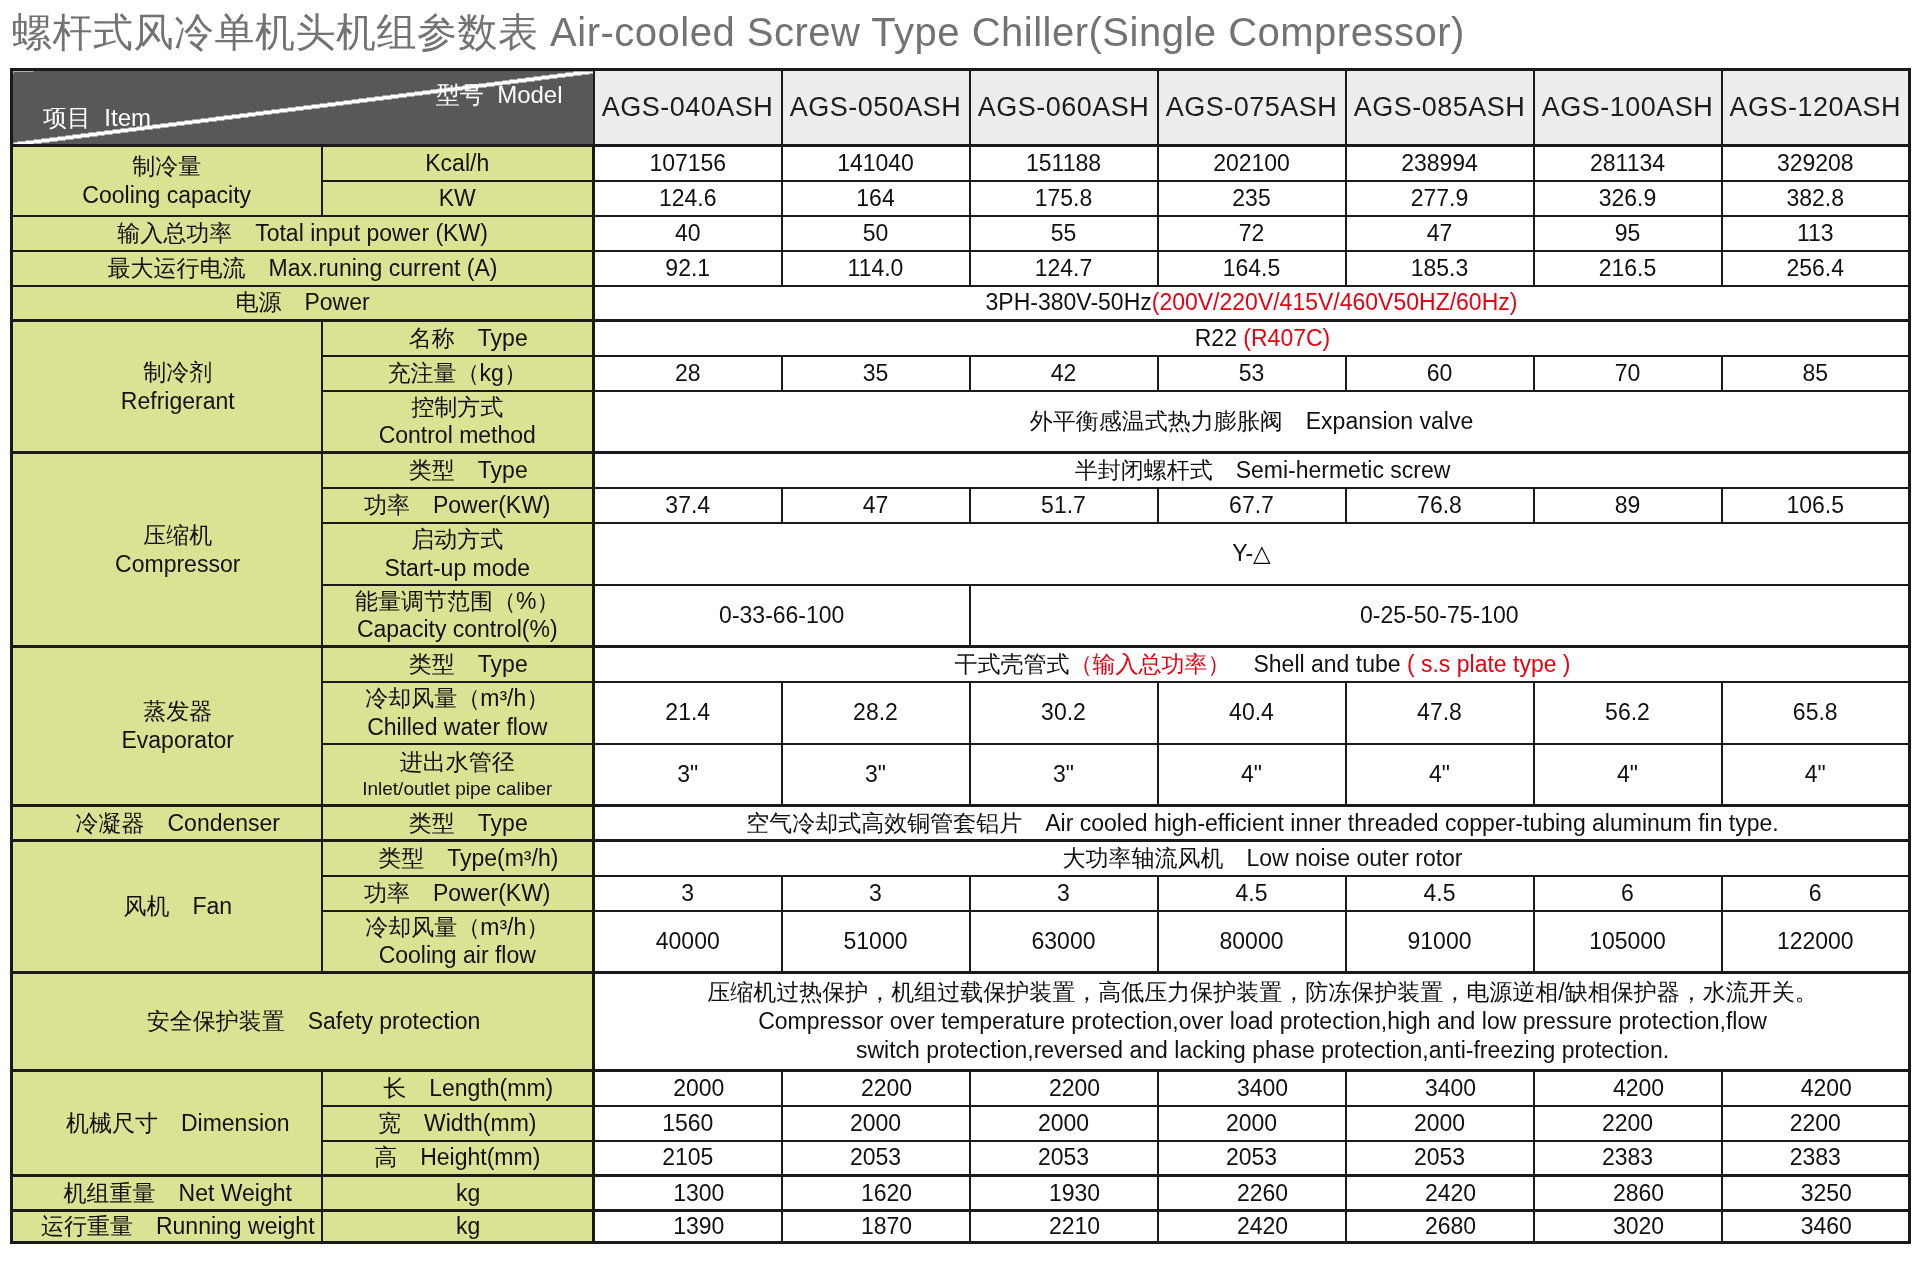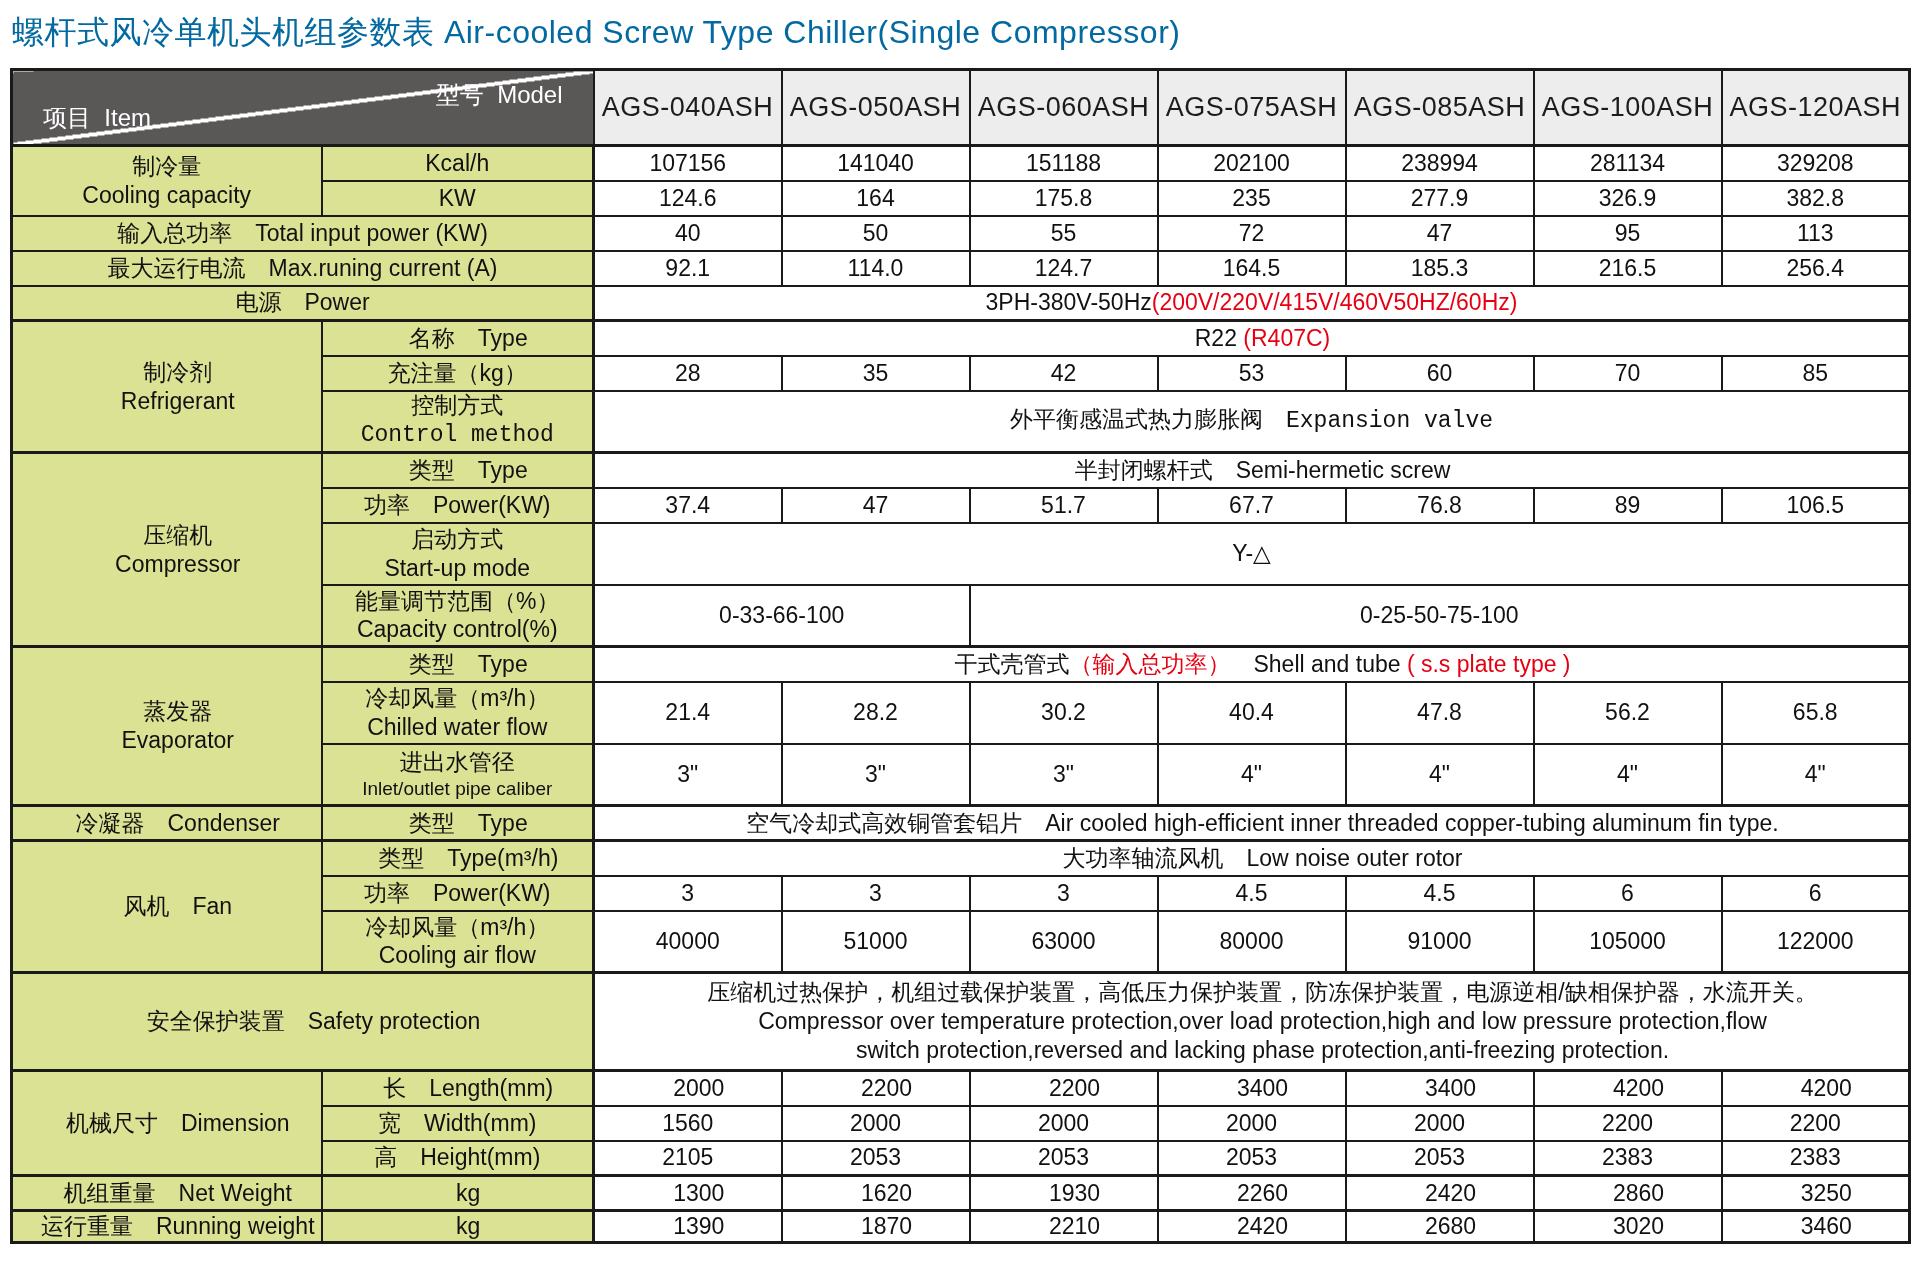--- a/index.html
+++ b/index.html
@@ -5,22 +5,22 @@
   :root{
     --header-bg:#5a5757; --label-bg:#dce293; --model-bg:#ededed;
     --red:#e60012; --border:#1a1a1a;
   }
   html,body{margin:0;padding:0;}
   body{
     width:1920px;height:1267px;background:#ffffff;overflow:hidden;
     font-family:"Liberation Sans","DejaVu Sans",sans-serif;color:#111;
   }
   .title{
-    font-size:32px;line-height:48px;margin:8px 0 12px 12px;
-    color:#0369a1;letter-spacing:0.5px;white-space:pre;
+    font-size:40px;line-height:48px;margin:8px 0 12px 12px;
+    color:#737373;letter-spacing:0.5px;white-space:pre;
   }
   table.spec{
     border-collapse:collapse;table-layout:fixed;margin-left:10px;
     border:3px solid var(--border);
   }
   col.c-label1{width:310px;} col.c-label2{width:272px;} col.c-model{width:188px;}
   th,td{
     border:2px solid var(--border);text-align:center;vertical-align:middle;
     padding:0 4px;box-sizing:border-box;overflow:hidden;
   }
@@ -133,21 +133,21 @@
       <tr style="height: 35px;">
         <td class="label">充注量（kg）</td>
         <td class="value lsep">28</td>
         <td class="value">35</td>
         <td class="value">42</td>
         <td class="value">53</td>
         <td class="value">60</td>
         <td class="value">70</td>
         <td class="value">85</td>
       </tr>
-      <tr style="height: 62px; font-family: Liberation Mono, monospace;">
+      <tr style="height: 62px;">
         <td class="label"><div>控制方式</div><div>Control method</div></td>
         <td colspan="7" class="value lsep">外平衡感温式热力膨胀阀　Expansion valve</td>
       </tr>
       <tr class="thick" style="height: 35px;">
         <td rowspan="4" class="label"><div>压缩机</div><div>Compressor</div></td>
         <td class="label">类型　Type</td>
         <td colspan="7" class="value lsep">半封闭螺杆式　Semi-hermetic screw</td>
       </tr>
       <tr style="height: 35px;">
         <td class="label">功率　Power(KW)</td>

